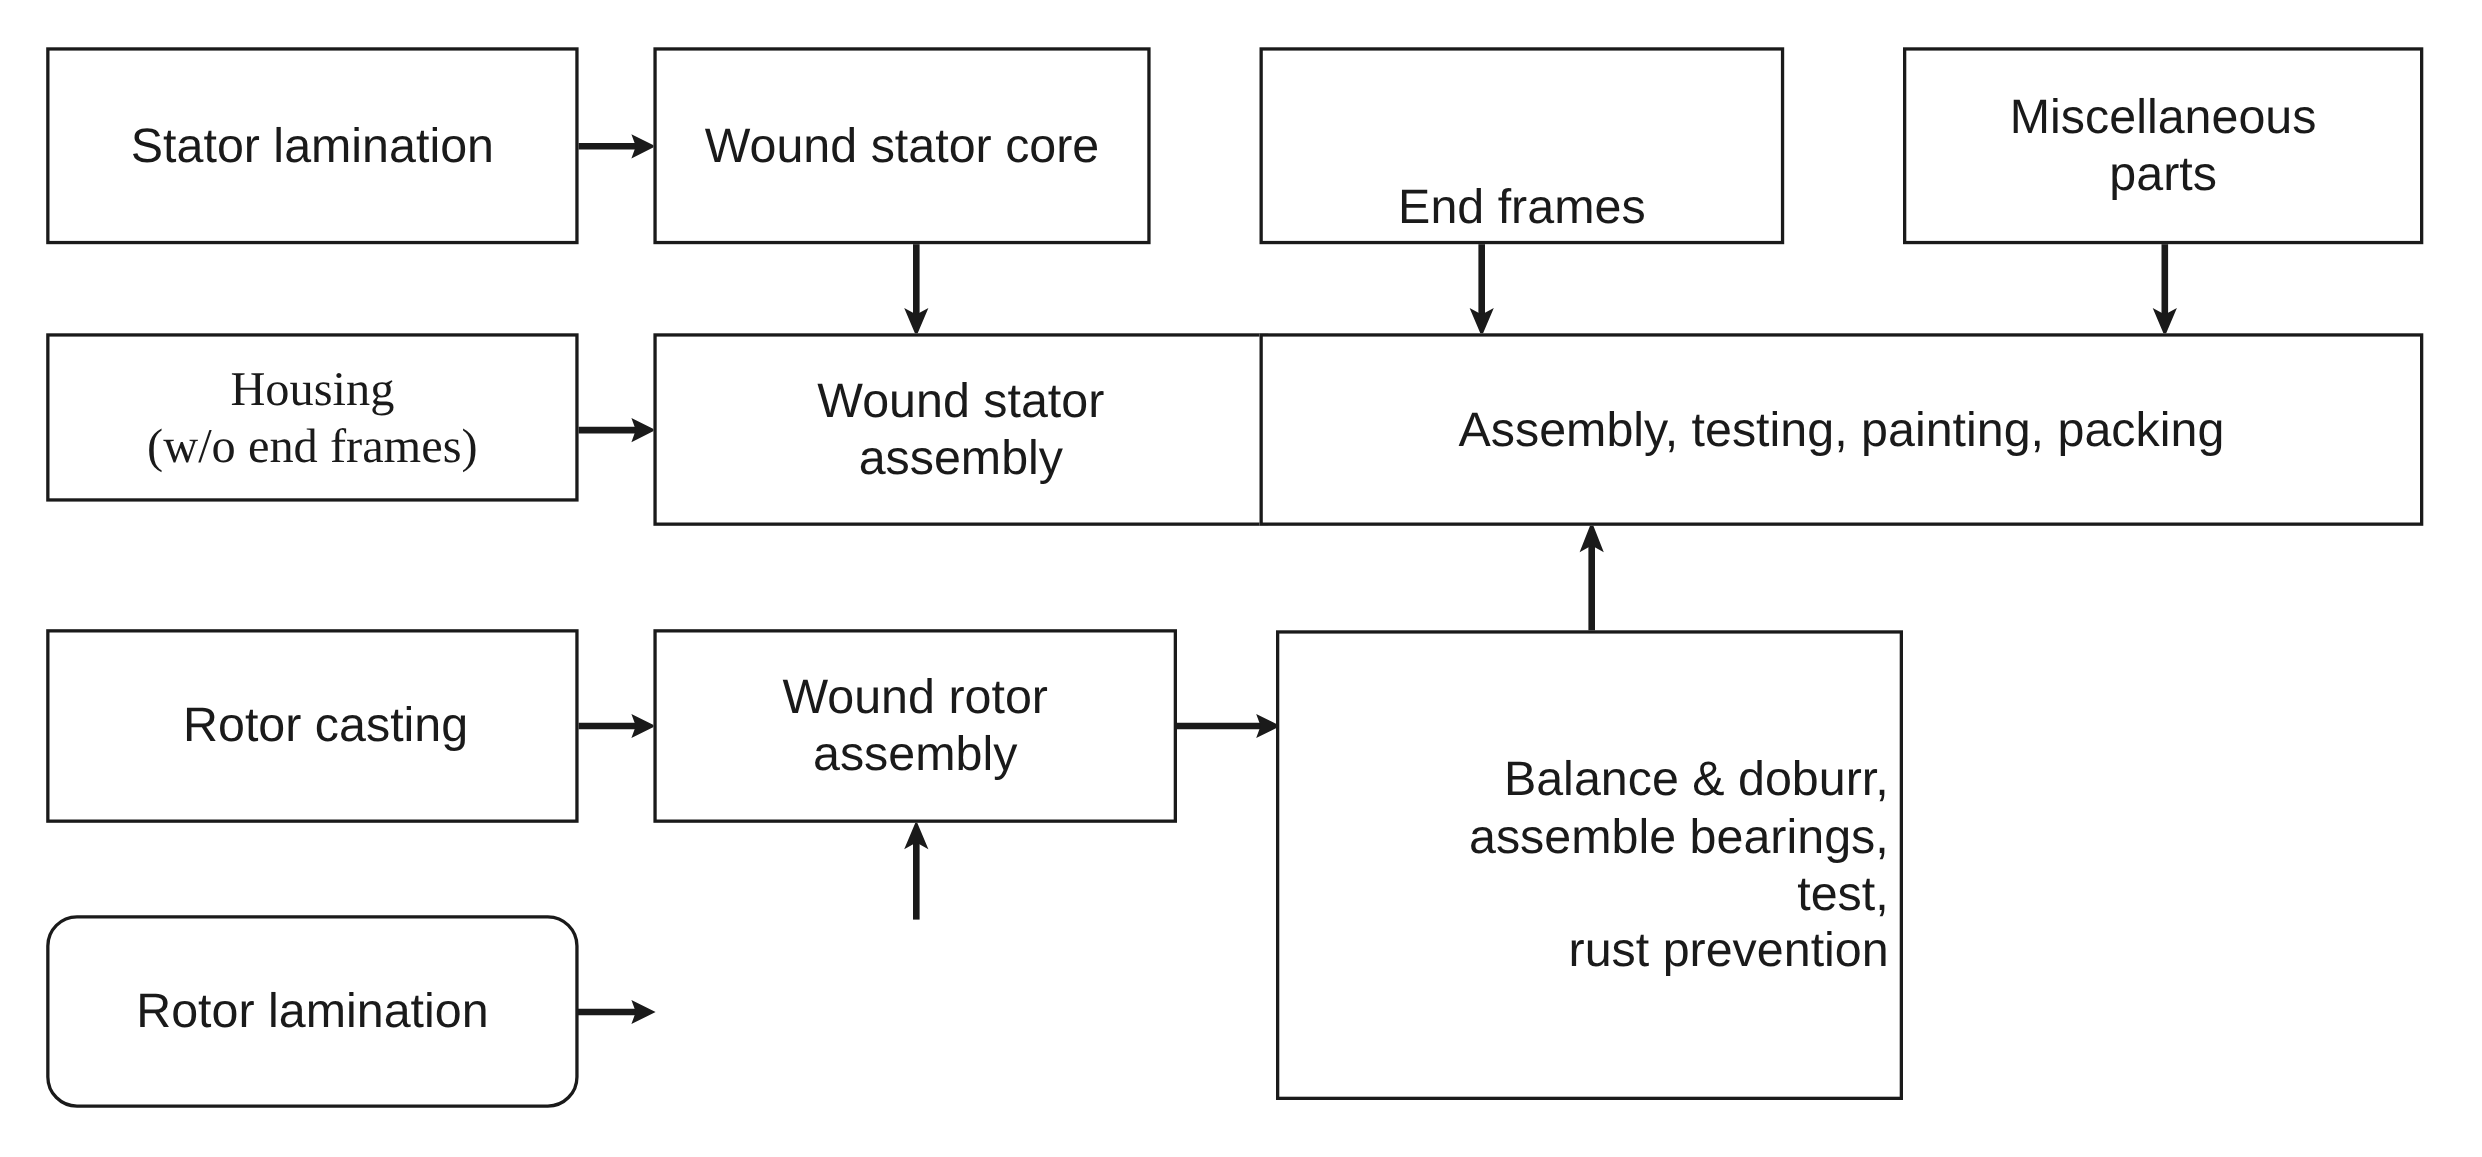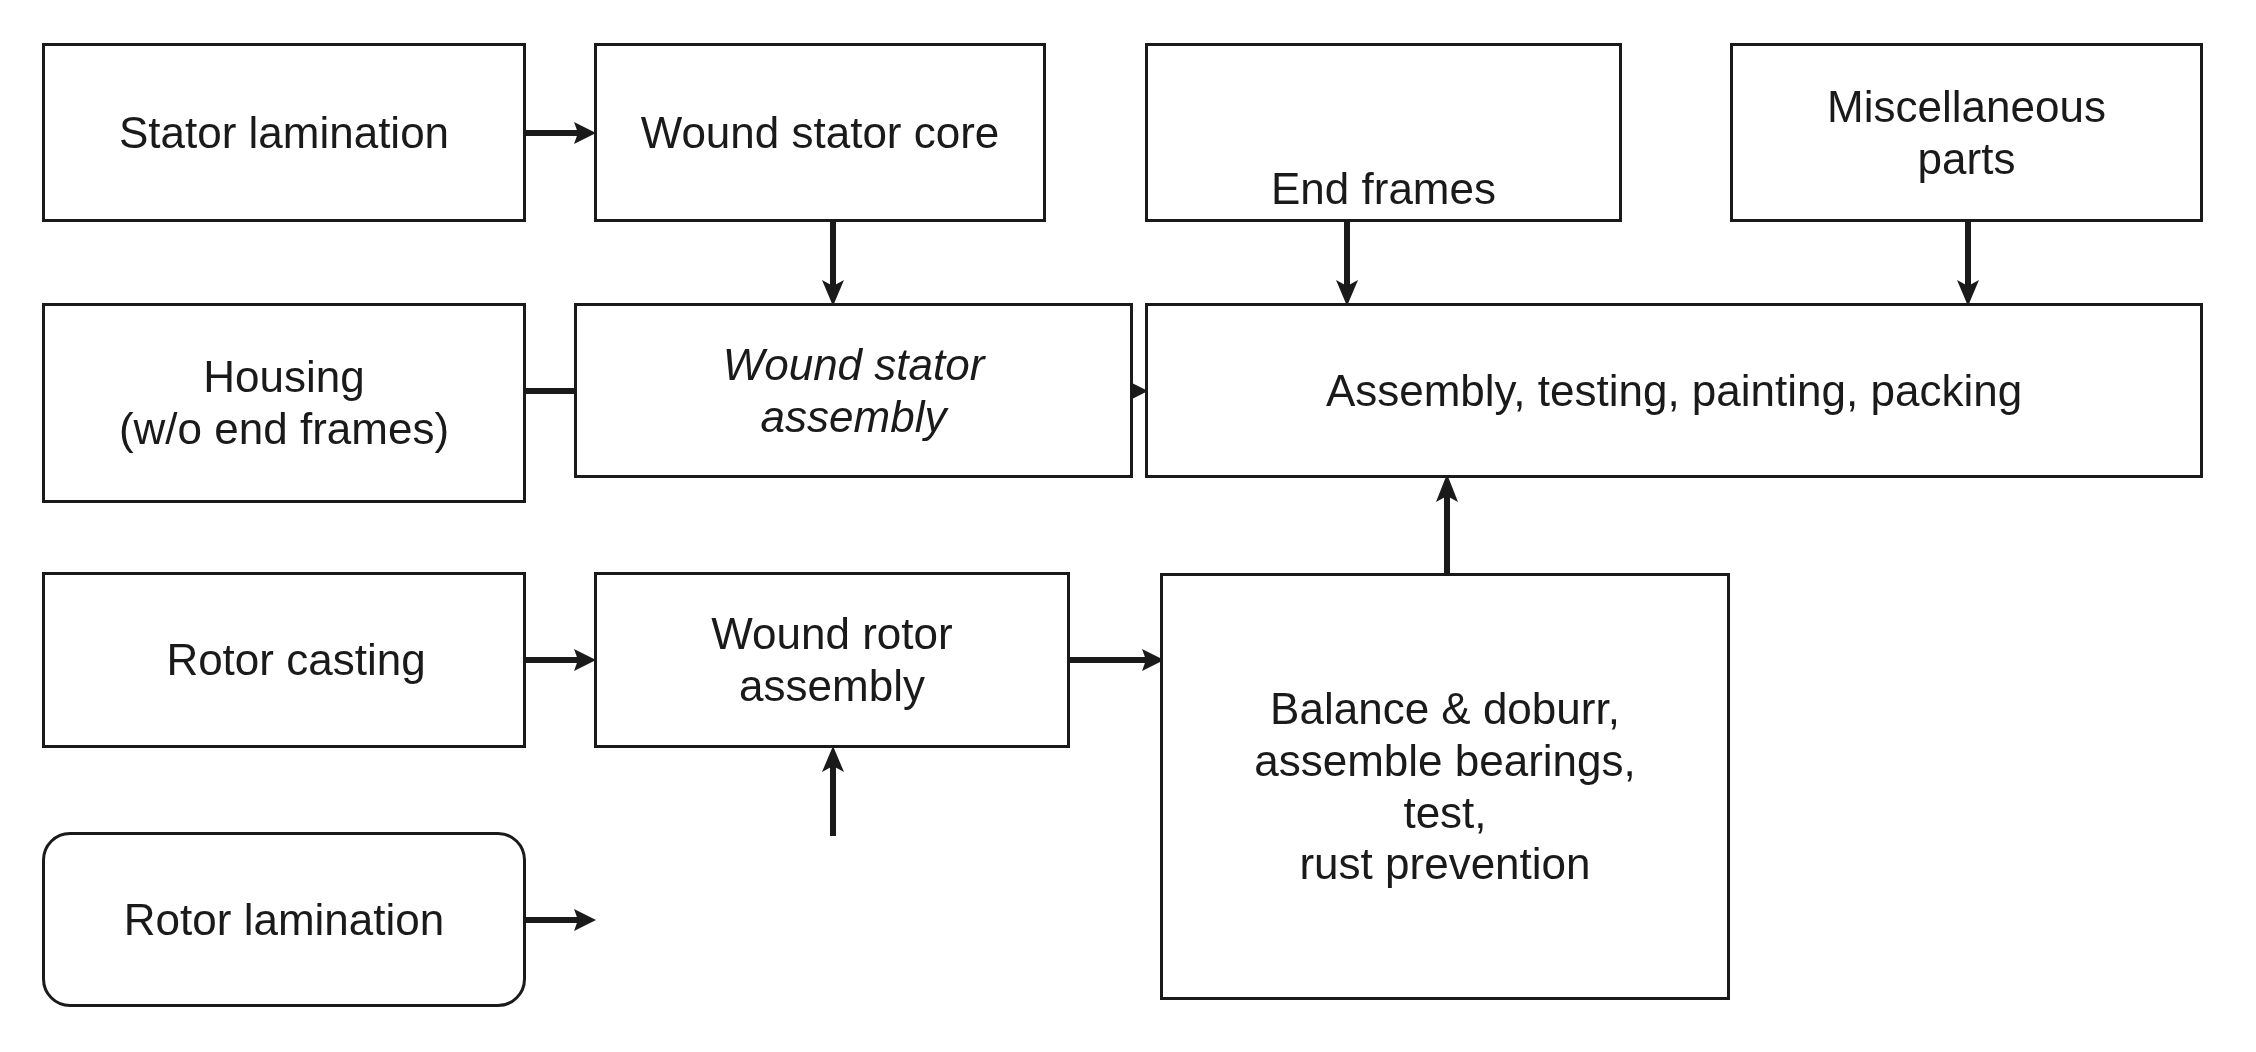--- a/index.html
+++ b/index.html
@@ -139,44 +139,44 @@
 
   <div class="node" style="left:1145px; top:43px; width:477px; height:179px;align-items:flex-end;">
     <span class="node-label">End frames</span>
   </div>
 
   <div class="node" style="left:1730px; top:43px; width:473px; height:179px;justify-content:center;">
     <span class="node-label">Miscellaneous
 parts</span>
   </div>
 
-  <div class="node" style="left:42px; top:303px; width:484px; height:200px;">
+  <div class="node" style="left:42px; top:303px; width:484px; height:153px;font-family:Liberation Serif, serif;">
     <span class="node-label">Housing
 (w/o end frames)</span>
   </div>
 
-  <div class="node" style="left:574px; top:303px; width:559px; height:175px;font-style:italic;">
+  <div class="node" style="left:594px; top:303px; width:559px; height:175px;">
     <span class="node-label">Wound stator
 assembly</span>
   </div>
 
   <div class="node" style="left:1145px; top:303px; width:1058px; height:175px;">
     <span class="node-label">Assembly, testing, painting, packing</span>
   </div>
 
   <div class="node" style="left:42px; top:572px; width:484px; height:176px;padding-left:34px;">
     <span class="node-label">Rotor casting</span>
   </div>
 
   <div class="node" style="left:594px; top:572px; width:476px; height:176px;">
     <span class="node-label">Wound rotor
 assembly</span>
   </div>
 
-  <div class="node" style="left:1160px; top:573px; width:570px; height:427px;">
+  <div class="node" style="left:1160px; top:573px; width:570px; height:427px;text-align:right;">
     <span class="node-label">Balance &amp; doburr,
 assemble bearings,
 test,
 rust prevention</span>
   </div>
 
   <div class="node" style="left:42px; top:832px; width:484px; height:175px;border-radius:28px;">
     <span class="node-label">Rotor lamination</span>
   </div>
 

